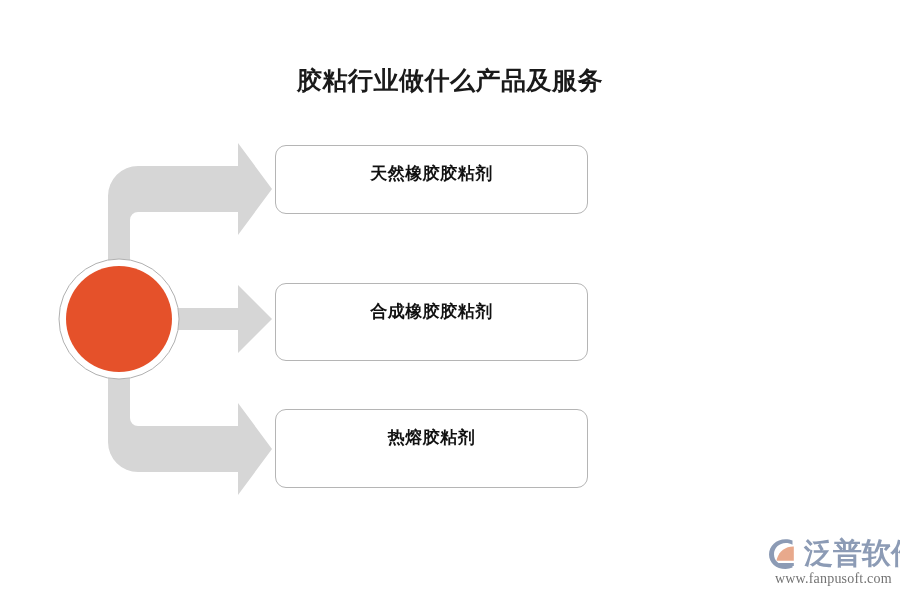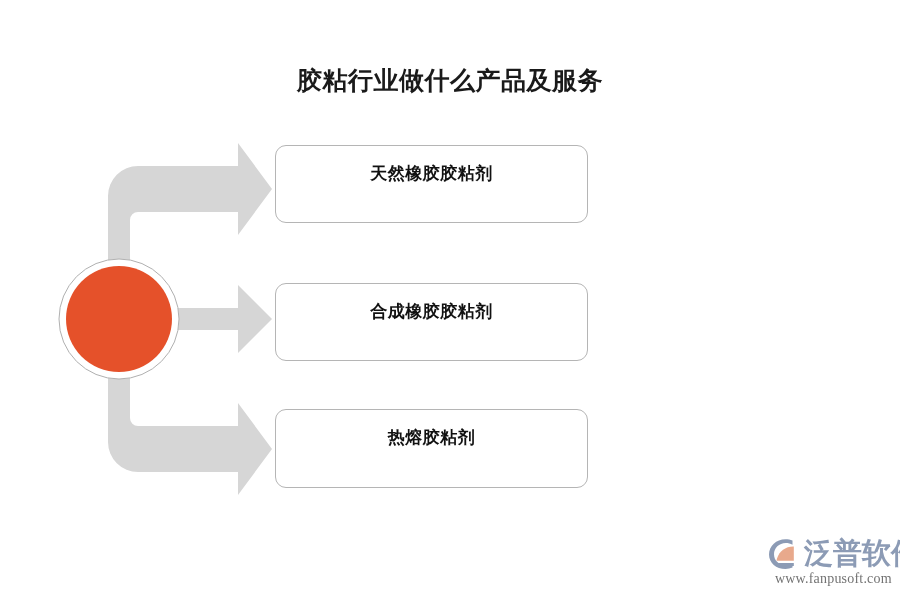--- a/index.html
+++ b/index.html
@@ -47,21 +47,21 @@
   
   .node-box {
     position: absolute;
     left: 275px;
     width: 313px;
     border: 1px solid #B5B5B5;
     border-radius: 11px;
     background: #FFFFFF;
     box-sizing: border-box;
   }
-  .node-box-1 { top: 145px; height: 78px; text-decoration: underline; }
+  .node-box-1 { top: 145px; height: 69px; text-decoration: underline; }
   .node-box-2 { top: 283px; height: 78px; }
   .node-box-3 { top: 409px; height: 79px; }
 
   .node-label {
     position: absolute;
     left: 0;
     top: 16px;
     width: 100%;
     text-align: center;
     font-size: 17px;

